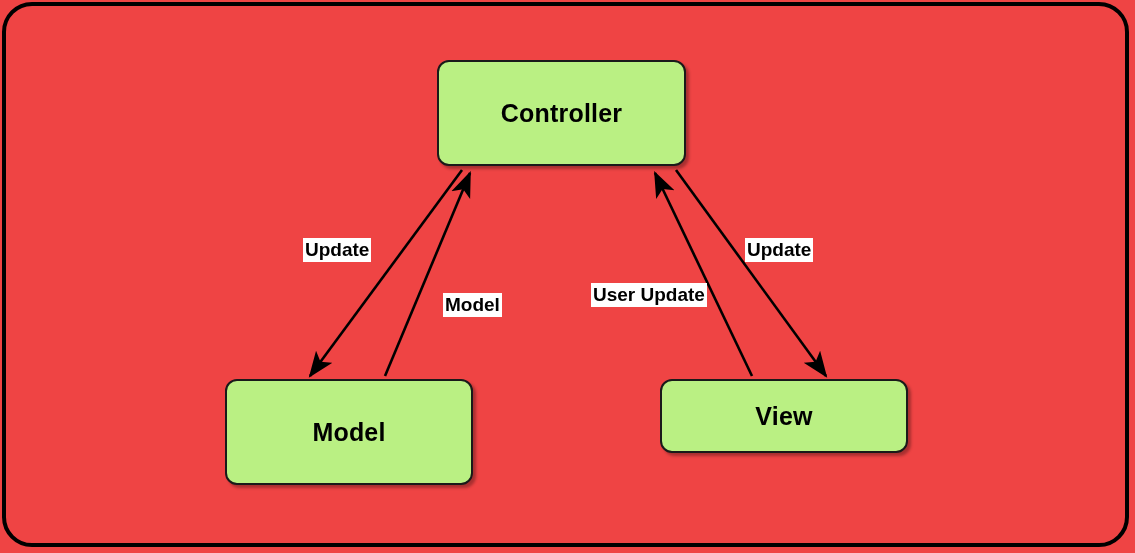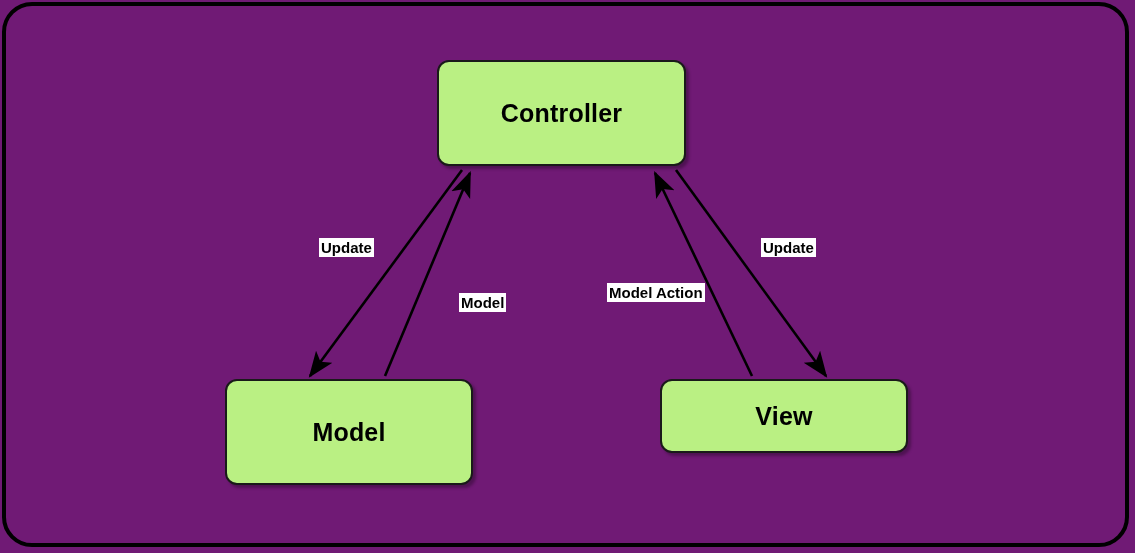--- a/index.html
+++ b/index.html
@@ -8,21 +8,21 @@
     padding: 0;
     background: #ffffff;
   }
   body {
     font-family: "Liberation Sans", sans-serif;
   }
   #canvas {
     position: relative;
     width: 1135px;
     height: 553px;
-    background: #701a75;
+    background: #ef4444;
     overflow: hidden;
   }
   
   #frame {
     position: absolute;
     left: 2px;
     top: 2px;
     width: 1127px;
     height: 545px;
     border: 4px solid #000000;
@@ -58,26 +58,25 @@
     white-space: nowrap;
   }
   #node-controller { left: 437px; top: 60px;  width: 249px; height: 106px; }
   #node-model      { left: 225px; top: 379px; width: 248px; height: 106px; }
   #node-view       { left: 660px; top: 379px; width: 248px; height: 74px; }
 
   .edge-label {
     position: absolute;
     font-family: "Liberation Sans", sans-serif;
     font-weight: bold;
-    font-size: 15px;
+    font-size: 19px;
     color: #000000;
     white-space: nowrap;
     background: #ffffff;
     padding: 1px 2px;
-    margin-left: 16px;
   }
   #label-update-model { left: 303px; top: 238px; }
   #label-notify       { left: 443px; top: 293px; }
   #label-user-action  { left: 591px; top: 283px; }
   #label-update-view  { left: 745px; top: 238px; }
 </style>
 </head>
 <body>
 
 <div id="canvas">
@@ -107,18 +106,18 @@
   </div>
 
   <div class="node" id="node-view">
     <span class="node-label">View</span>
   </div>
 
   <span class="edge-label" id="label-update-model">Update</span>
 
   <span class="edge-label" id="label-notify">Model</span>
 
-  <span class="edge-label" id="label-user-action">Model Action</span>
+  <span class="edge-label" id="label-user-action">User Update</span>
 
   <span class="edge-label" id="label-update-view">Update</span>
 
   <div id="frame"></div>
 </div>
 
 </body></html>

